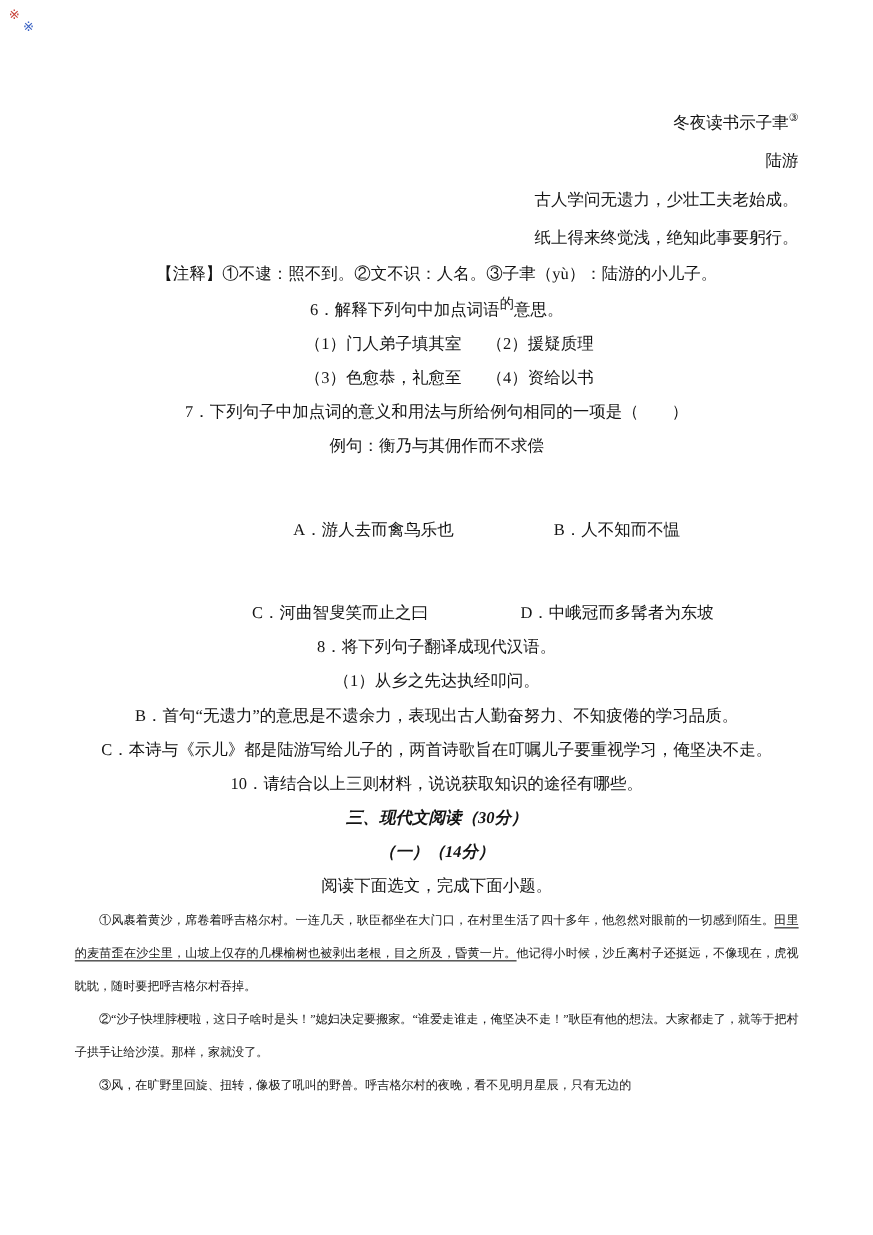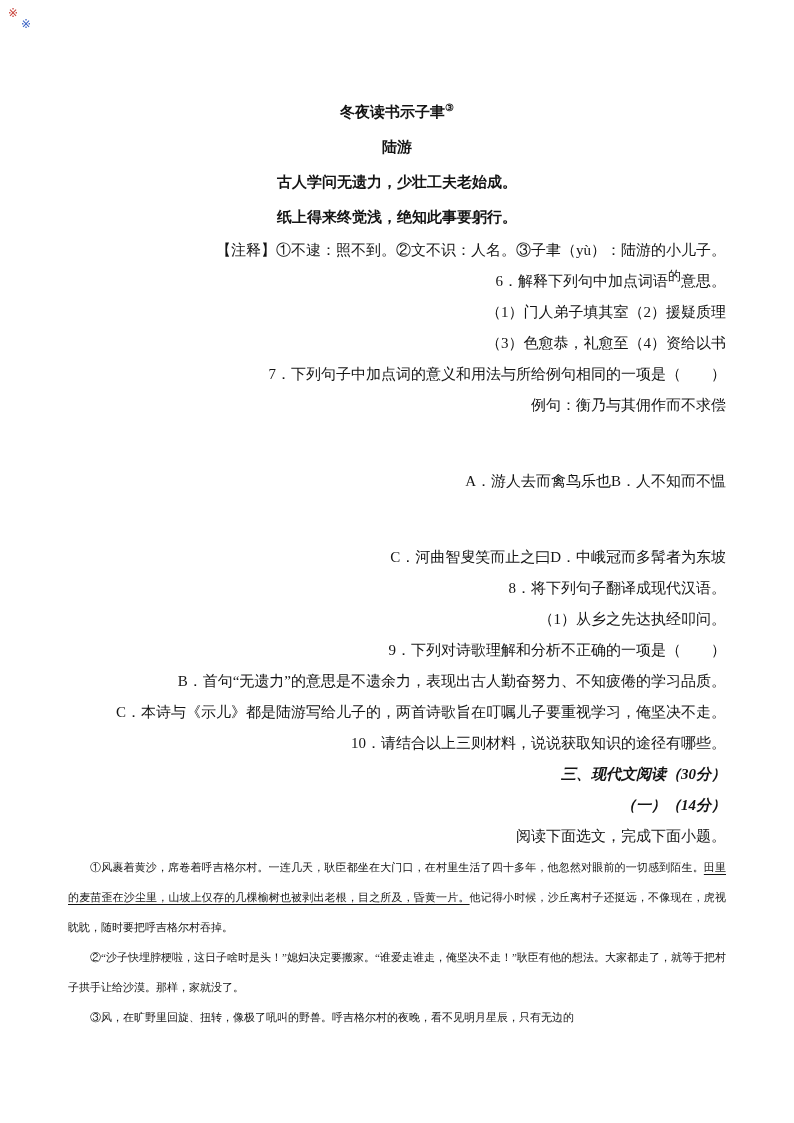--- a/index.html
+++ b/index.html
@@ -6,22 +6,22 @@
   html, body { width:794px; height:1123px; }
   body {
     background:#ffffff;
     color:#141414;
     font-family:"Liberation Serif","DejaVu Serif",serif;
     position:relative;
     overflow:hidden;
   }
   .page { position:absolute; left:0; top:0; width:794px; height:1123px; background:#ffffff; }
   .content { position:absolute; left:68px; right:68px; top:90px; font-size:15px; }
-  .cline { line-height:35px; text-align:center;font-weight:bold; }
-  .line  { line-height:31px; text-align:right; white-space:nowrap; }
+  .cline { line-height:35px; text-align:right; }
+  .line  { line-height:31px; text-align:center; white-space:nowrap; }
   .para  { line-height:30px; text-align:justify; text-indent:2em; font-size:11px; }
   .bold  { font-weight:bold;font-style:italic; }
   .col1  { display:inline-block; width:188px; }
   .colA  { display:inline-block; width:328px;margin-top:45px; }
   .raised { display:inline-block; transform:translateY(-6px); font-size:13px; }
   .supref { font-size:10px; vertical-align:super; }
   .ul { text-decoration:underline; text-underline-offset:3px; }
   .mark { position:absolute; font-size:12px; line-height:1; font-family:"DejaVu Sans",sans-serif; }
   .mark-red  { left:8px;  top:7px;  color:#c9453c; }
   .mark-blue { left:21px; top:18px; color:#3a62c4; }
@@ -48,21 +48,20 @@
     <div class="line"><span class="col1">（3）色愈恭，礼愈至</span><span>（4）资给以书</span></div>
 
     <div class="line">7．下列句子中加点词的意义和用法与所给例句相同的一项是（　　）</div>
     <div class="line">例句：衡乃与其佣作而不求偿</div>
     <div class="line"><span class="colA">A．游人去而禽鸟乐也</span><span>B．人不知而不愠</span></div>
     <div class="line"><span class="colA">C．河曲智叟笑而止之曰</span><span>D．中峨冠而多髯者为东坡</span></div>
 
     <div class="line">8．将下列句子翻译成现代汉语。</div>
     <div class="line">（1）从乡之先达执经叩问。</div>
 
-    <div class="line">9．下列对诗歌理解和分析不正确的一项是（　　）</div>
     <div class="line">B．首句“无遗力”的意思是不遗余力，表现出古人勤奋努力、不知疲倦的学习品质。</div>
     <div class="line">C．本诗与《示儿》都是陆游写给儿子的，两首诗歌旨在叮嘱儿子要重视学习，俺坚决不走。</div>
 
     <div class="line">10．请结合以上三则材料，说说获取知识的途径有哪些。</div>
 
     <div class="line bold">三、现代文阅读（30分）</div>
     <div class="line bold">（一）（14分）</div>
     <div class="line">阅读下面选文，完成下面小题。</div>
 
     <div class="para"><span>①风裹着黄沙，席卷着呼吉格尔村。一连几天，耿臣都坐在大门口，在村里生活了四十多年，他忽然对眼前的一切感到陌生。</span><span class="ul">田里的麦苗歪在沙尘里，山坡上仅存的几棵榆树也被剥出老根，目之所及，昏黄一片。</span><span>他记得小时候，沙丘离村子还挺远，不像现在，虎视眈眈，随时要把呼吉格尔村吞掉。</span></div>

